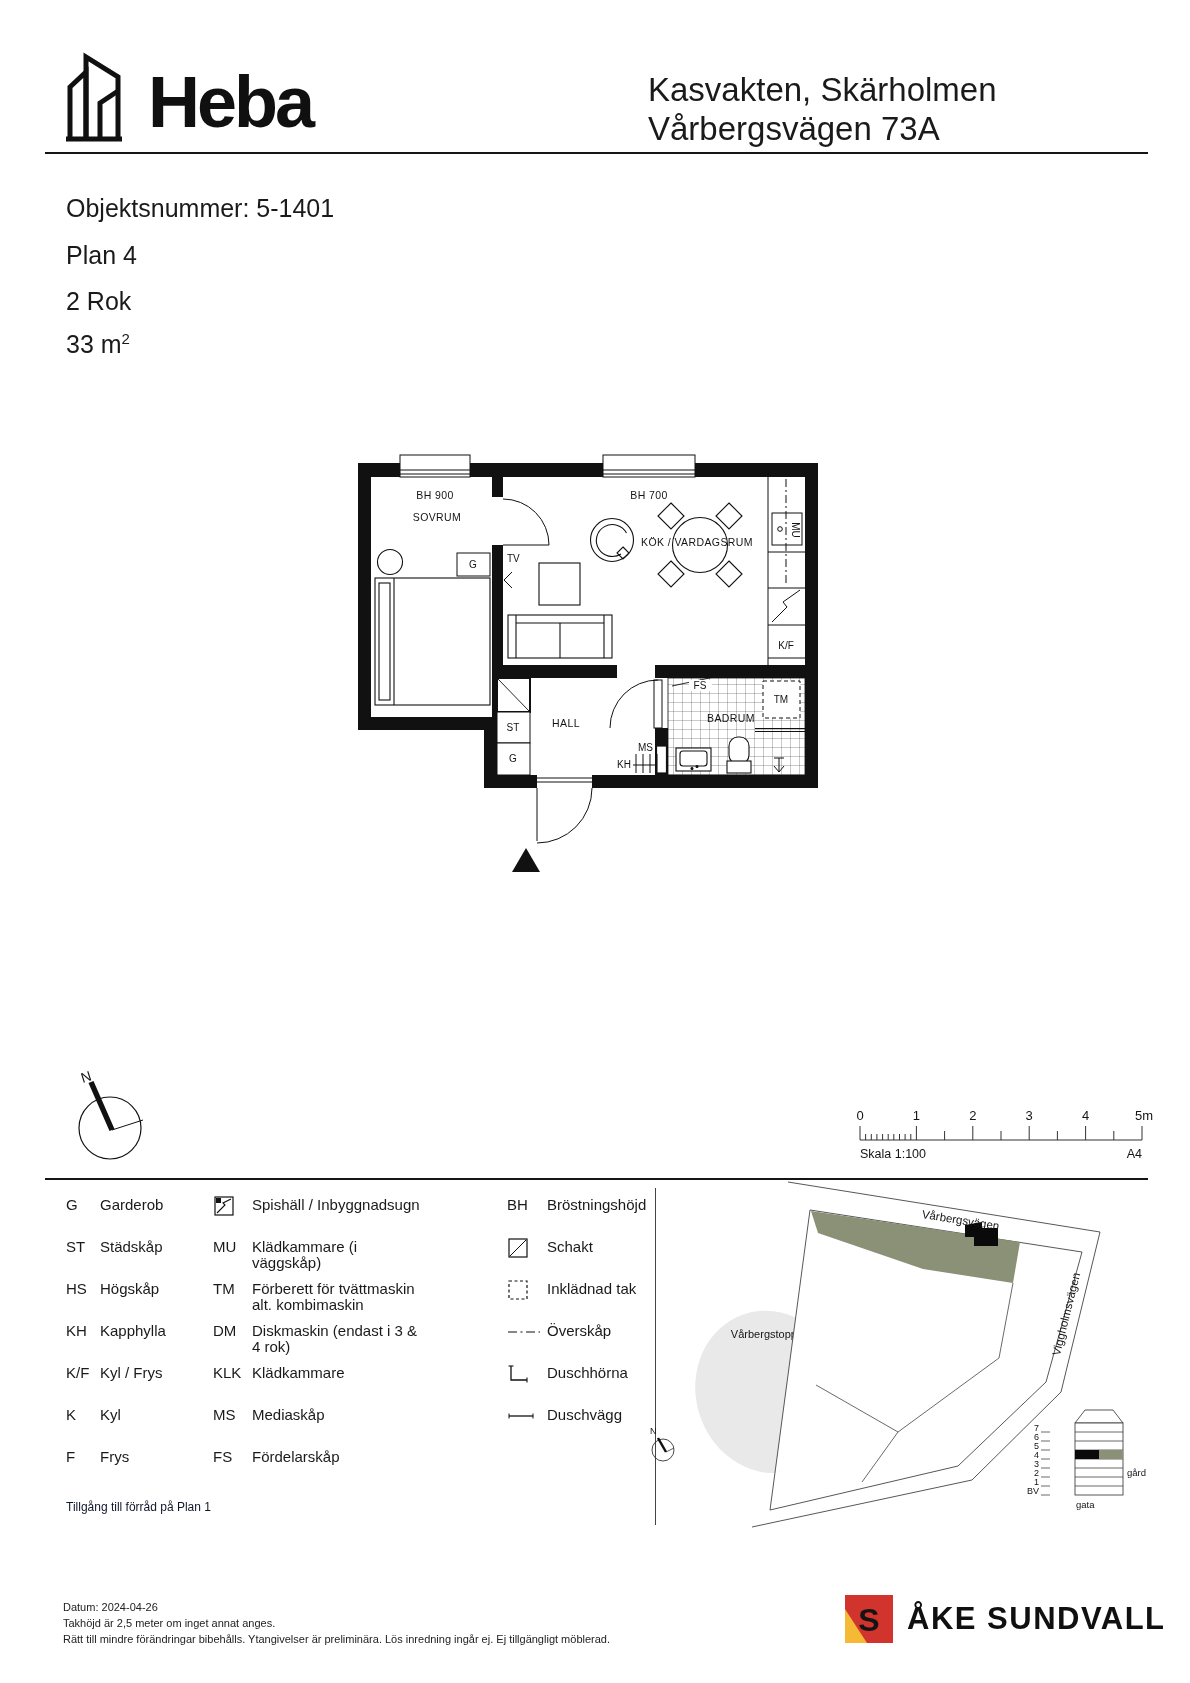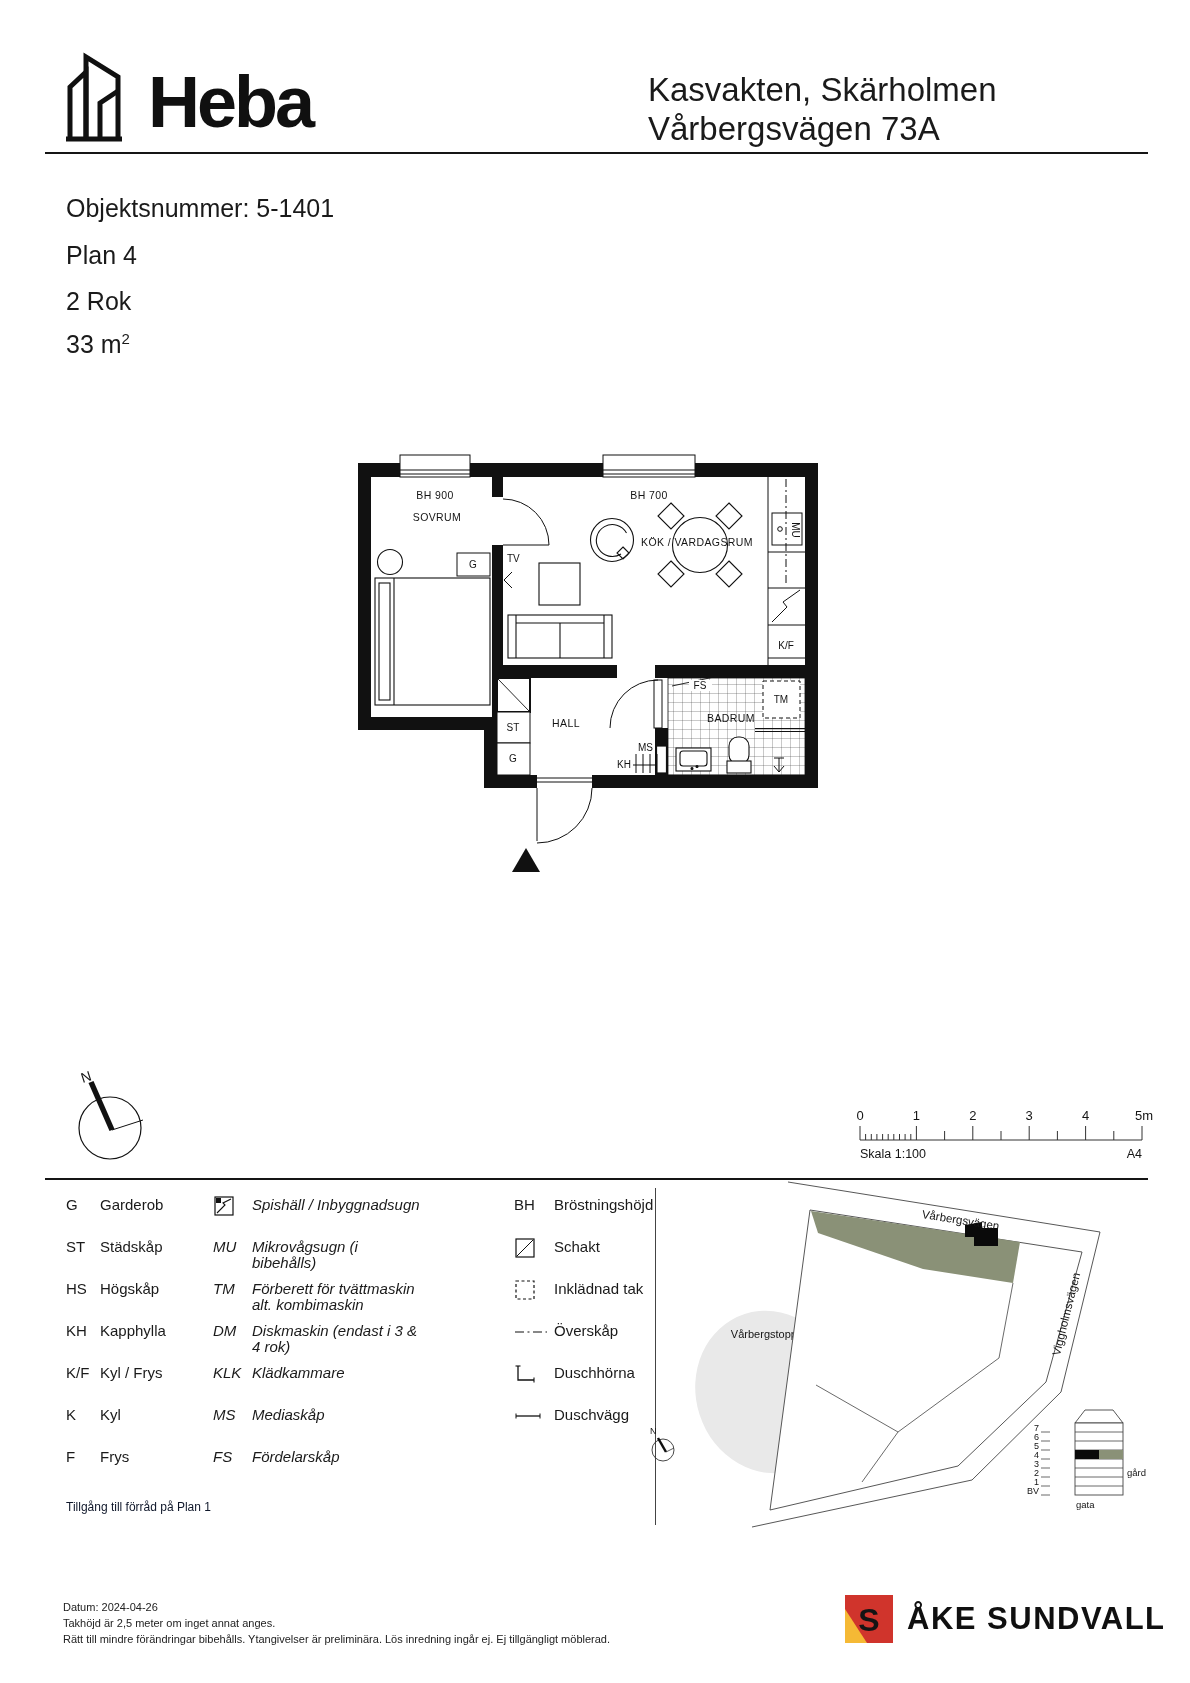--- a/index.html
+++ b/index.html
@@ -20,22 +20,22 @@
   
   svg text{font-family:"Liberation Sans", sans-serif;fill:#141414;}
   .fp-label{font-size:10.5px;letter-spacing:.4px;}
   .fp-small{font-size:10px;}
   
   .legend-col{position:absolute;top:1197px;}
   .lrow{height:42px;display:flex;align-items:flex-start;font-size:15px;color:#1a1a1a;line-height:16px;}
   .lrow .abbr{flex:none;}
   .c1 .abbr{width:34px;}
   .c2 .abbr{width:39px;}
-  .c3 .abbr{width:40px;margin-left:7px;}
-  .c1{width:150px;} .c2{width:212px;font-style:italic;} .c3{width:160px;}
+  .c3 .abbr{width:40px;}
+  .c1{width:150px;} .c2{width:212px;} .c3{width:160px;}
   .lic{display:block;margin-top:-2px;}
   .note{font-size:12px;color:#0f172a;}
   
   .foot-line{font-size:11px;color:#222;line-height:1;}
   .brand-text{font-size:31px;font-weight:700;letter-spacing:1.5px;color:#101010;line-height:48px;}
 </style>
 </head>
 <body>
 
 <div id="page">
@@ -307,21 +307,21 @@
           <svg class="lic" width="24" height="22" viewBox="0 0 24 22">
             <rect x="2" y="2" width="18" height="18" fill="none" stroke="#111" stroke-width="1.2"></rect>
             <rect x="3" y="3" width="5" height="5" fill="#111"></rect>
             <path d="M4,18 L12,10 L10,8 L18,4" fill="none" stroke="#111" stroke-width="1.1"></path>
           </svg>
         </span>
       <span>Spishäll / Inbyggnadsugn</span>
       </div>
     <div class="lrow">
         <span class="abbr">MU</span>
-        <span>Mikrovågsugn (i bibehålls)</span>
+        <span>Klädkammare (i väggskåp)</span>
       </div>
     <div class="lrow">
         <span class="abbr">TM</span>
         <span style="width:165px;">Förberett för tvättmaskin alt. kombimaskin</span>
       </div>
     <div class="lrow">
         <span class="abbr">DM</span>
         <span>Diskmaskin (endast i 3 &amp; 4 rok)</span>
       </div>
     <div class="lrow">

